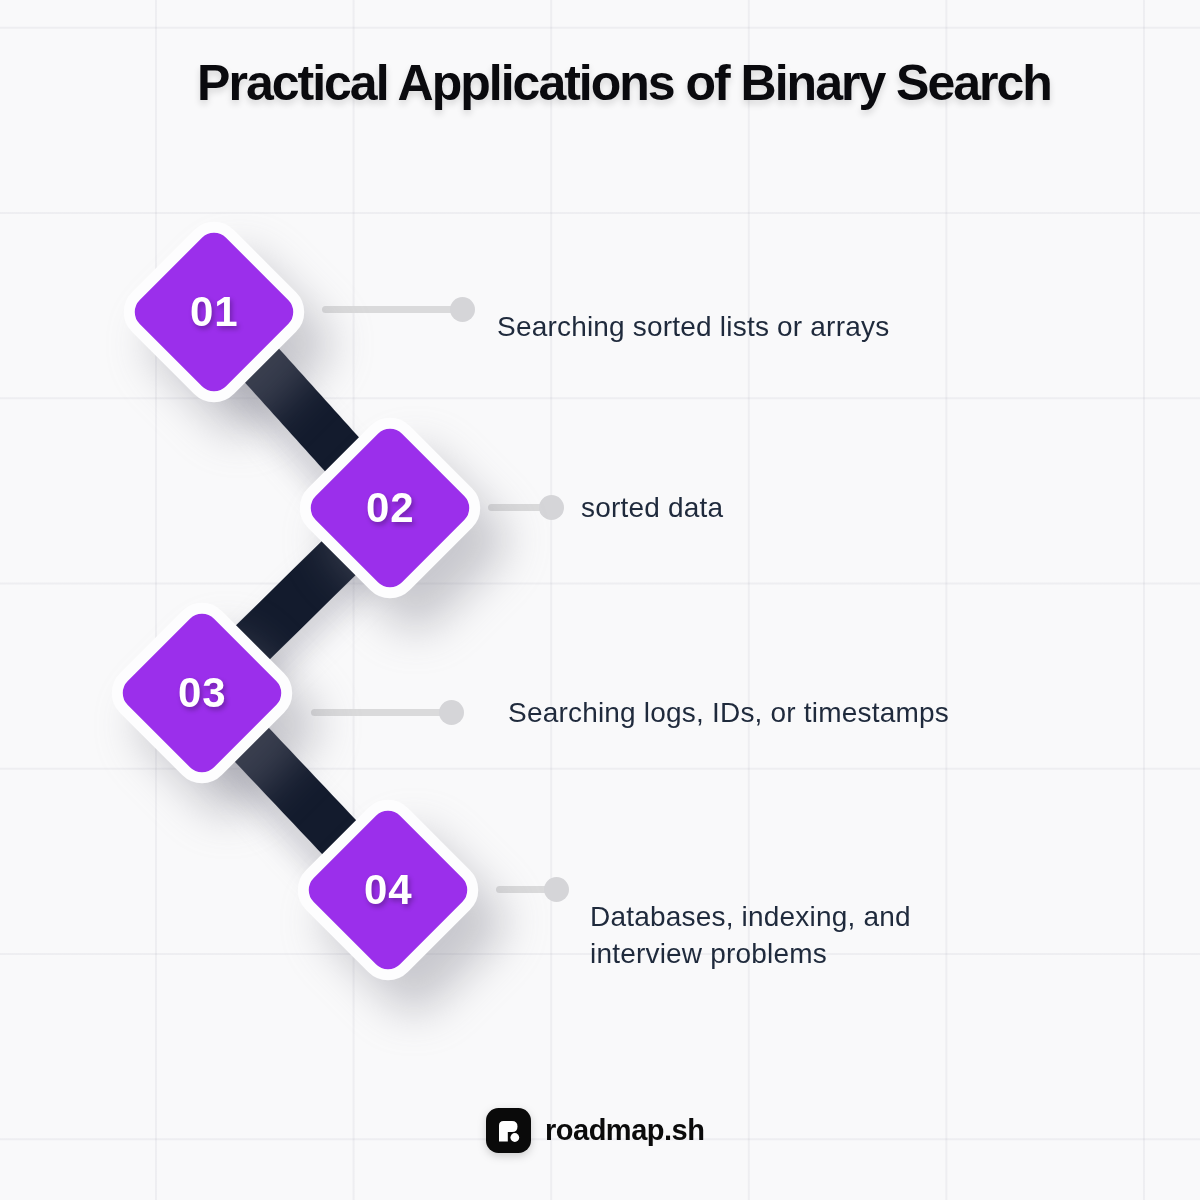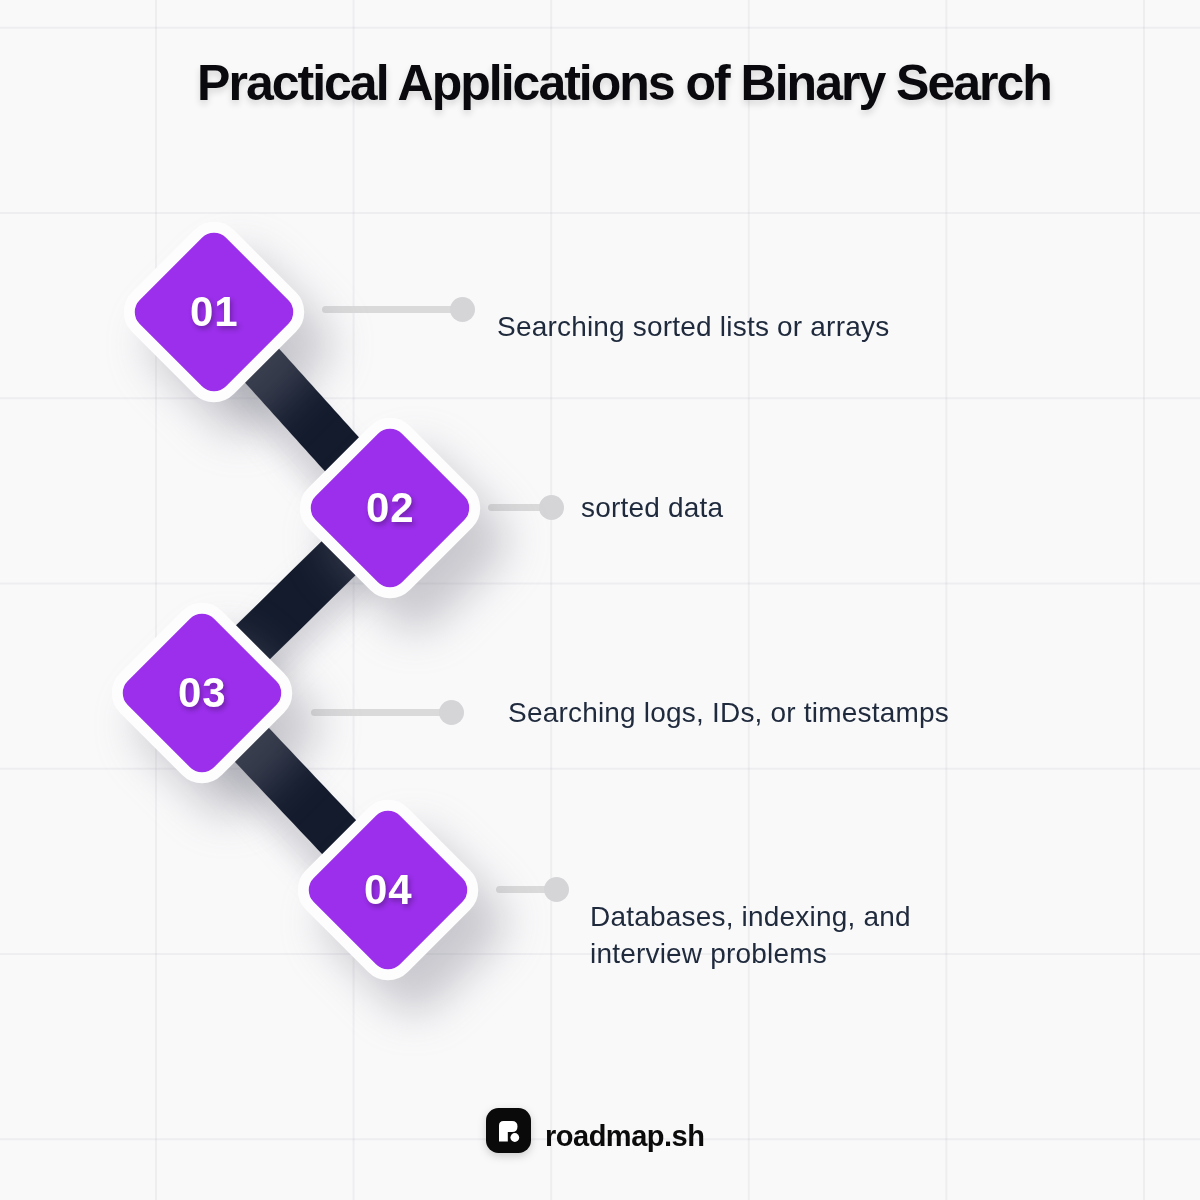--- a/index.html
+++ b/index.html
@@ -81,21 +81,21 @@
     white-space:nowrap;
   }
   .label1{left:497px;top:293px;margin-top:15px;}
   .label2{left:581px;top:489px;}
   .label3{left:466px;top:694px;margin-left:42px;}
   .label4{left:590px;top:871px;margin-top:27px;}
 
   
   .footer{
     position:absolute;left:486px;top:1108px;
-    display:flex;align-items:flex-end;gap:14px;z-index:2;
+    display:flex;align-items:center;gap:14px;z-index:2;
   }
   .logo-box{width:45px;height:45px;display:block;filter:drop-shadow(0 3px 4px rgba(0,0,0,0.18));}
   .brand{
     font-size:29px;font-weight:800;color:#0B0B0B;letter-spacing:-0.5px;
   }
 </style>
 </head>
 <body>
 
 <div class="canvas">

